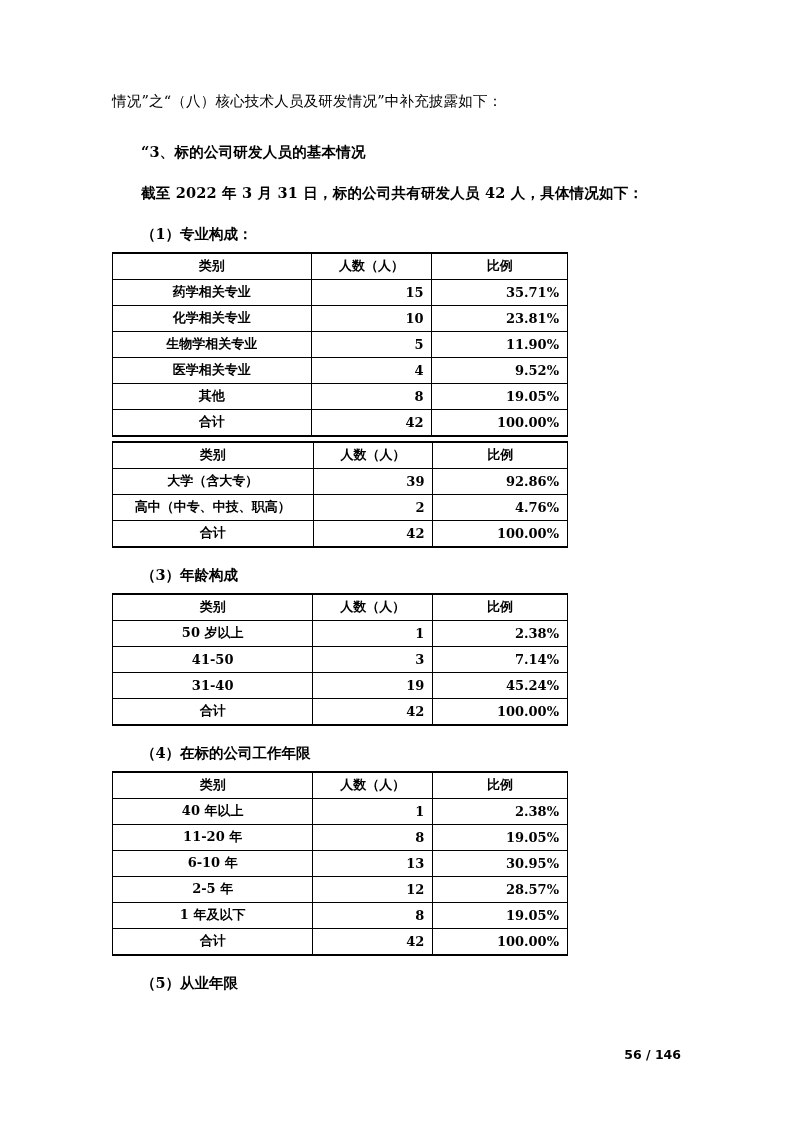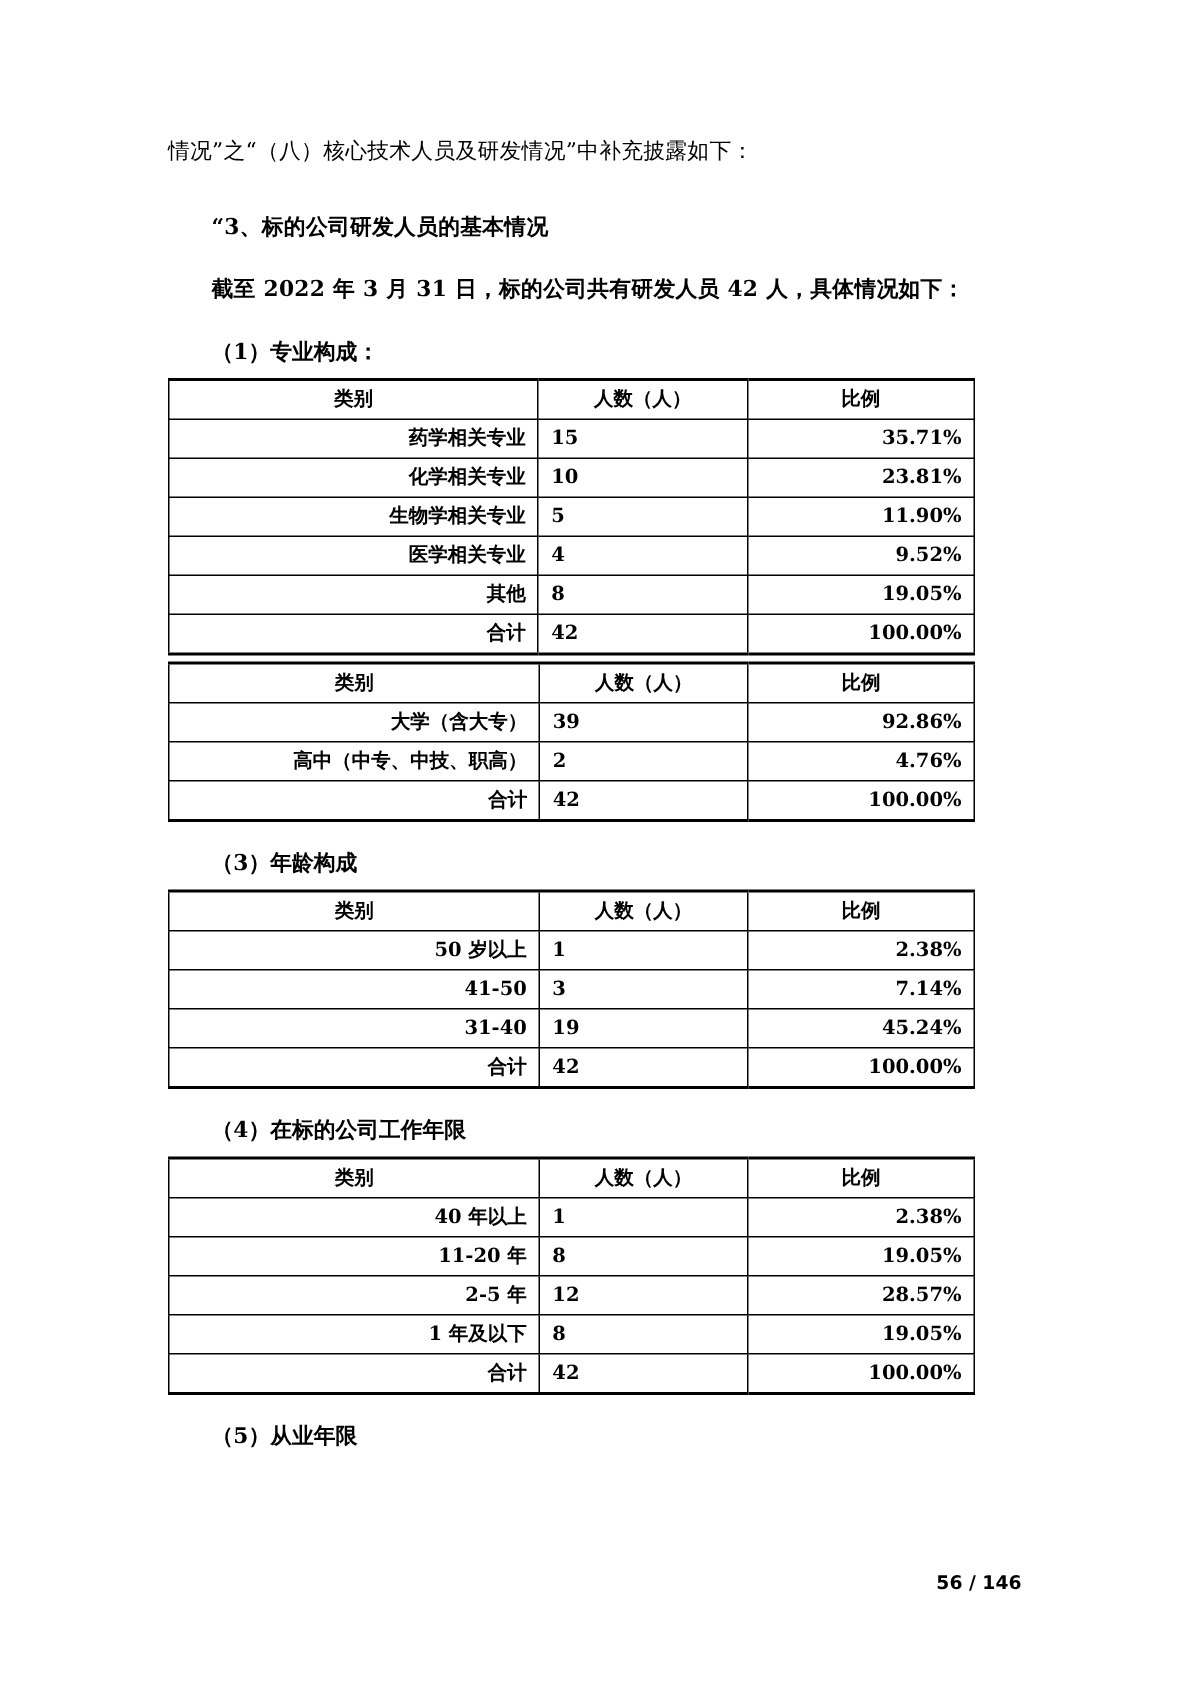--- a/index.html
+++ b/index.html
@@ -41,21 +41,21 @@
     margin-bottom: 10px;
   }
   .section-title {
     font-weight: bold;
     text-indent: 2em;
     font-size: 14.5px;
     margin: 18px 0 8px 0;
   }
   table.dt {
     border-collapse: collapse;
-    width: 538px;
+    width: 456px;
     margin: 0 0 4px 0;
     font-size: 13px;
   }
   table.dt td, table.dt th {
     border-left: 1px solid #000;
     border-right: 1px solid #000;
     padding: 3px 8px;
     height: 19px;
     font-weight: bold;
     font-family: "DejaVu Serif", "Liberation Serif", serif;
@@ -64,22 +64,22 @@
     border-top: 2px solid #000;
     border-bottom: 1px solid #000;
     text-align: center;
   }
   table.dt tr.body td {
     border-bottom: 1px solid #000;
   }
   table.dt tr.total td {
     border-bottom: 2px solid #000;
   }
-  td.c-cat { text-align: right; width: 276px; }
-  td.c-num { text-align: left; width: 140px; padding-right: 14px; }
+  td.c-cat { text-align: center; width: 276px; }
+  td.c-num { text-align: right; width: 140px; padding-right: 14px; }
   td.c-pct { text-align: right; width: 150px; padding-right: 14px; }
   tr.head td.c-num, tr.head td.c-pct { text-align: center; padding-right: 8px; }
   .footer-page {
     position: absolute;
     right: 112px;
     bottom: 60px;
     font-family: "DejaVu Sans", "Liberation Sans", sans-serif;
     font-size: 12.5px;
     font-weight: bold;
   }
@@ -212,20 +212,25 @@
         <td class="c-cat">40 年以上</td>
         <td class="c-num">1</td>
         <td class="c-pct">2.38%</td>
       </tr>
       <tr class="body">
         <td class="c-cat">11-20 年</td>
         <td class="c-num">8</td>
         <td class="c-pct">19.05%</td>
       </tr>
       <tr class="body">
+        <td class="c-cat">6-10 年</td>
+        <td class="c-num">13</td>
+        <td class="c-pct">30.95%</td>
+      </tr>
+      <tr class="body">
         <td class="c-cat">2-5 年</td>
         <td class="c-num">12</td>
         <td class="c-pct">28.57%</td>
       </tr>
       <tr class="body">
         <td class="c-cat">1 年及以下</td>
         <td class="c-num">8</td>
         <td class="c-pct">19.05%</td>
       </tr>
       <tr class="total">

